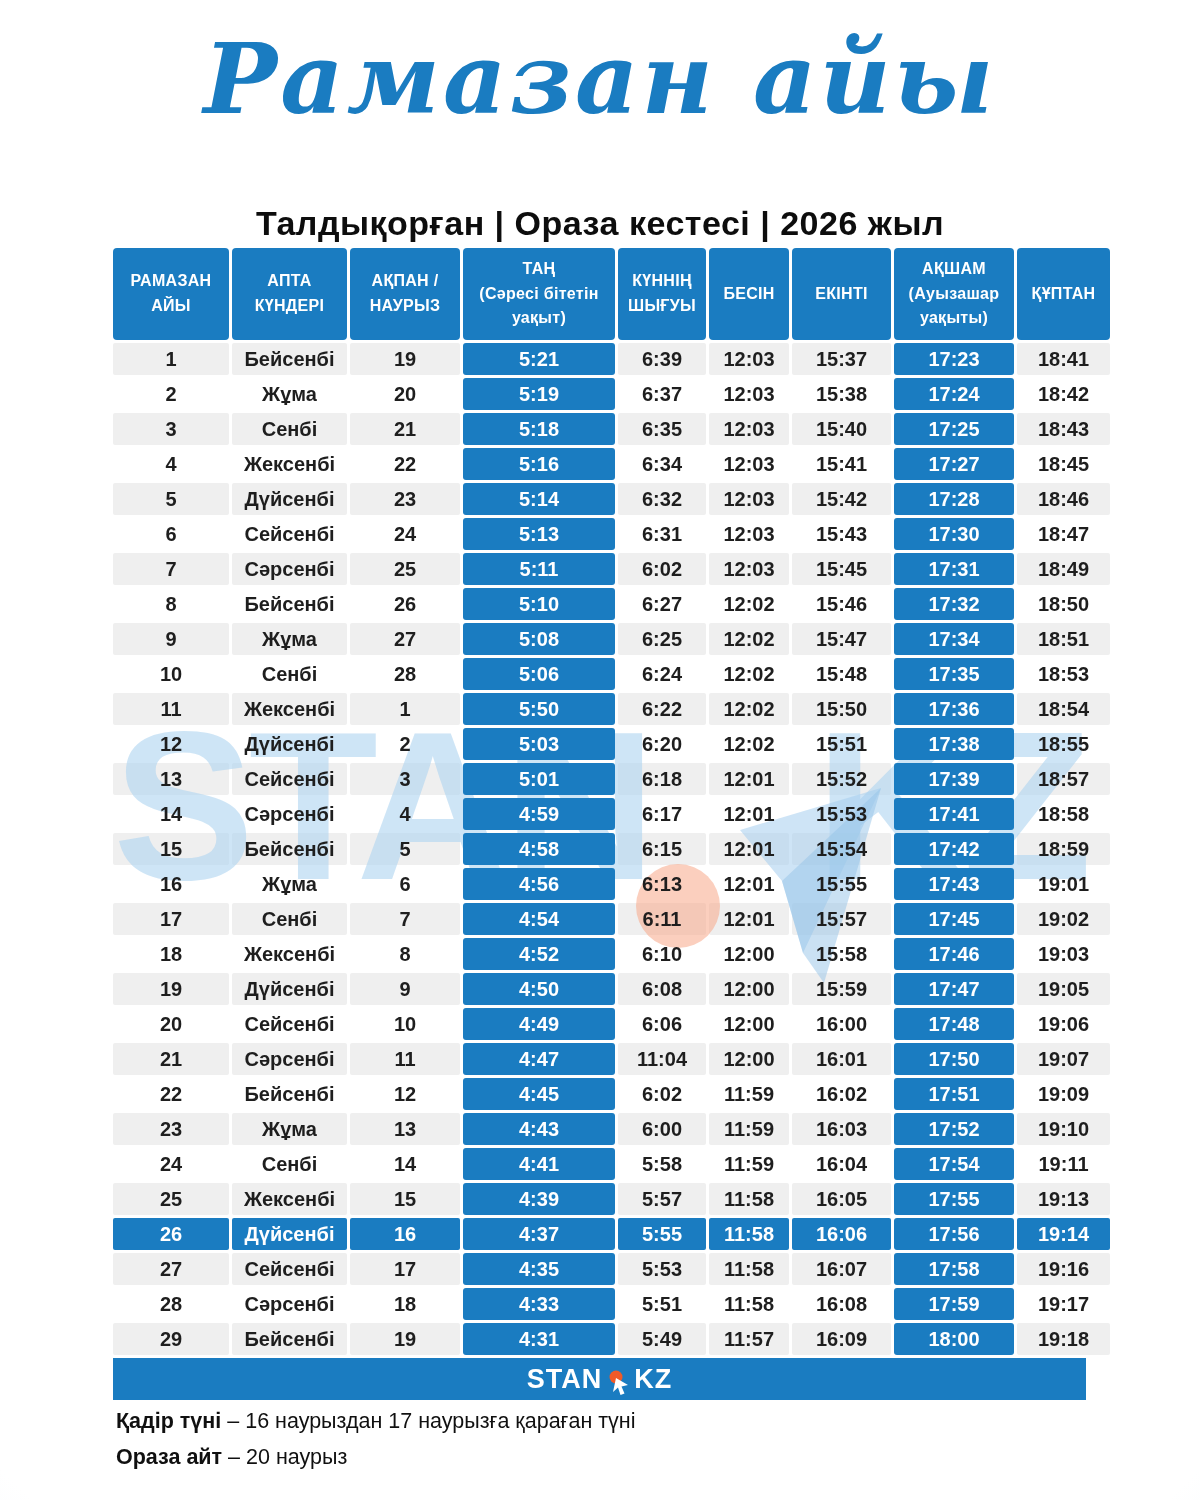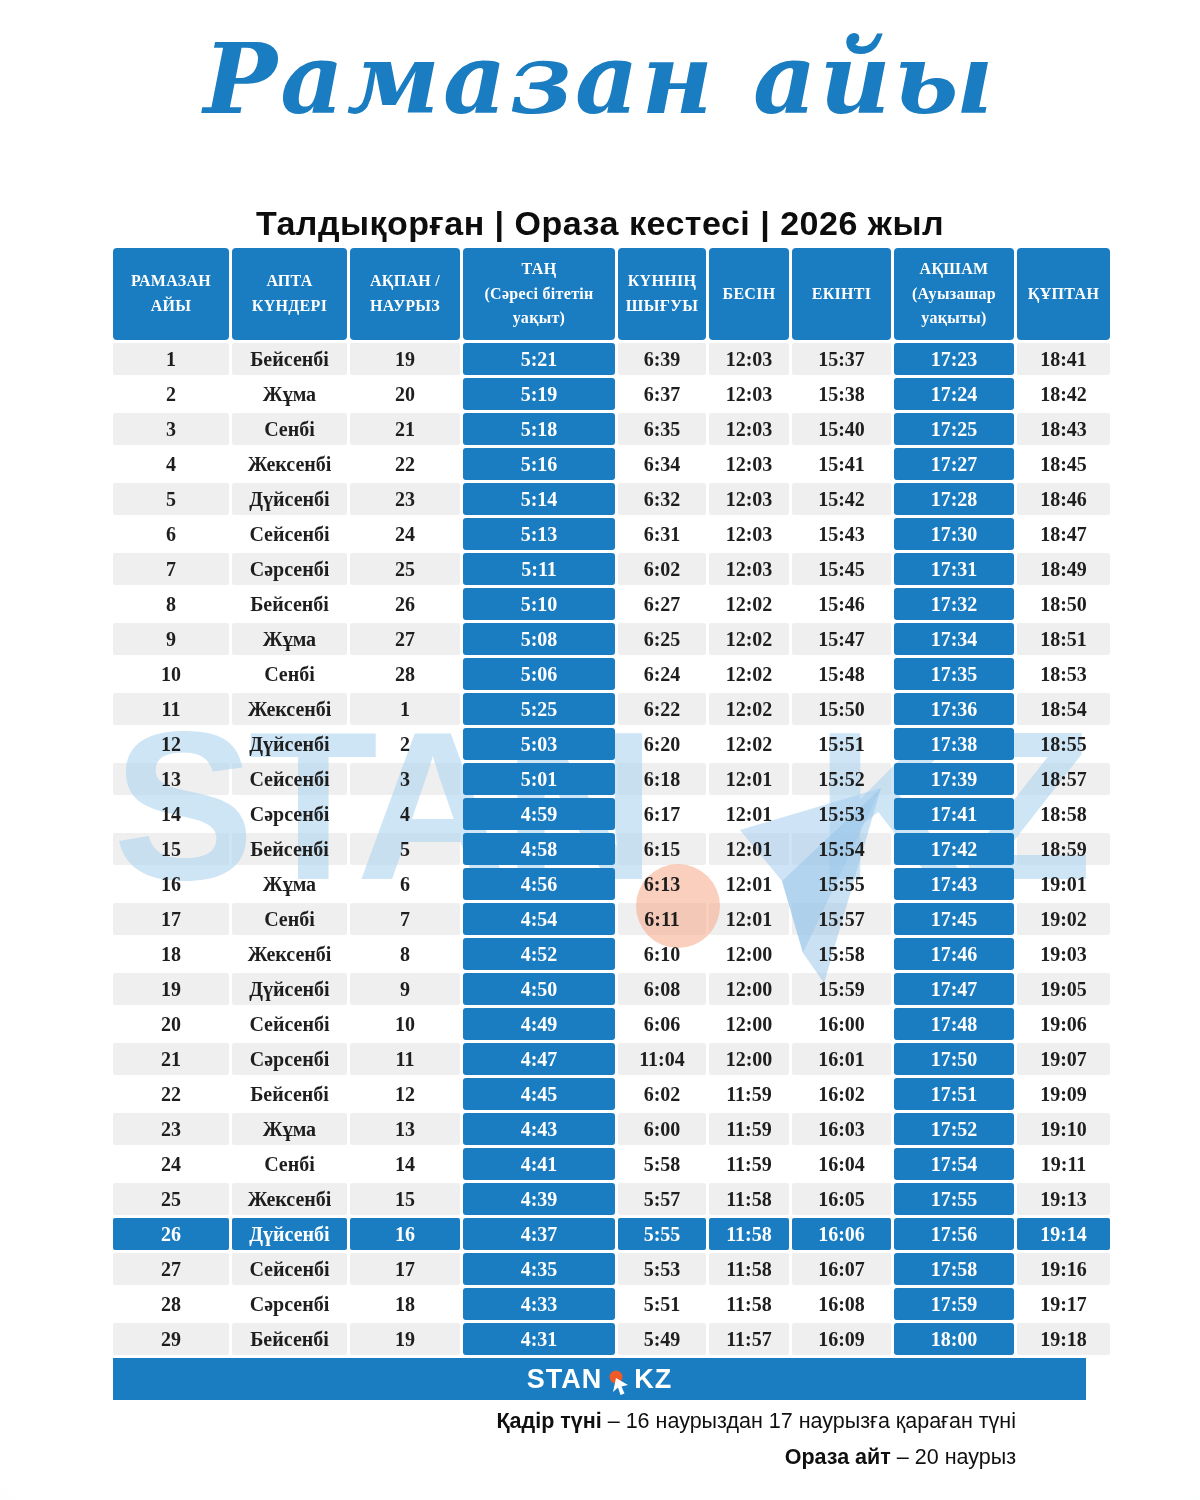--- a/index.html
+++ b/index.html
@@ -27,21 +27,20 @@
 
   
   .table-wrap{position:absolute;left:113px;top:248px;width:973px;}
   .grid{
     position:relative;
     display:grid;
     grid-template-columns:116px 115px 110px 152px 88px 80px 99px 120px 93px;
     grid-template-rows:92px;
     grid-auto-rows:32px;
     gap:3px;
-    font-family:Liberation Serif, serif;
   }
   .hcell{
     background:var(--blue,#1a7cc1);color:#fff;border-radius:4px;
     display:flex;align-items:center;justify-content:center;text-align:center;
     font-size:16px;font-weight:bold;line-height:1.55;white-space:pre-line;
     position:relative;z-index:3;letter-spacing:0.3px;
   }
   .cell{
     display:flex;align-items:center;justify-content:center;
     font-size:20px;font-weight:bold;color:#1e1e1e;border-radius:2px;
@@ -83,21 +82,21 @@
     color:#fff;font-weight:bold;font-size:27px;letter-spacing:1px;
     position:relative;z-index:3;
   }
   .logo-icon{width:22px;height:26px;margin:8px -2px 0 0;}
 
   
   .notes{
     position:absolute;left:116px;top:1406px;width:900px;
     font-size:21.5px;color:#101010;line-height:1.45;
   }
-  .notes p{margin:0 0 5px 0;text-align:right;}
+  .notes p{margin:0 0 5px 0;}
   .notes b{font-weight:bold;}
 </style>
 </head>
 <body>
 
 <div class="page">
 
   <h1 class="title">Рамазан айы</h1>
   <div class="subtitle">Талдықорған | Ораза кестесі | 2026 жыл</div>
 
@@ -404,21 +403,21 @@
         <div class="cell r-odd">
           <span>11</span>
         </div>
         <div class="cell r-odd">
           <span>Жексенбі</span>
         </div>
         <div class="cell r-odd">
           <span>1</span>
         </div>
         <div class="cell r-odd chip">
-          <span>5:25</span>
+          <span>5:50</span>
         </div>
         <div class="cell r-odd">
           <span>6:22</span>
         </div>
         <div class="cell r-odd">
           <span>12:02</span>
         </div>
         <div class="cell r-odd">
           <span>15:50</span>
         </div>

